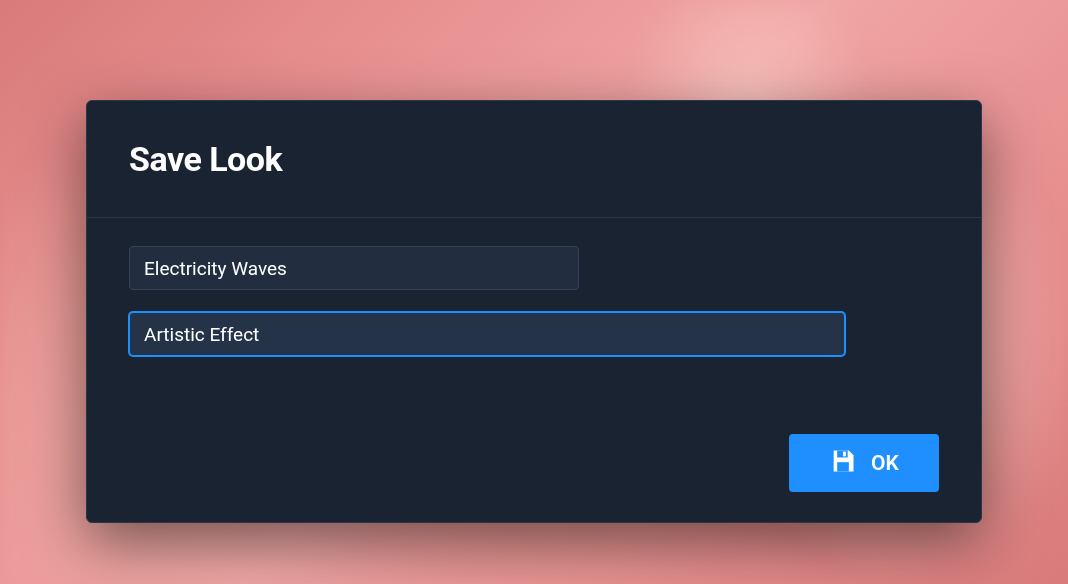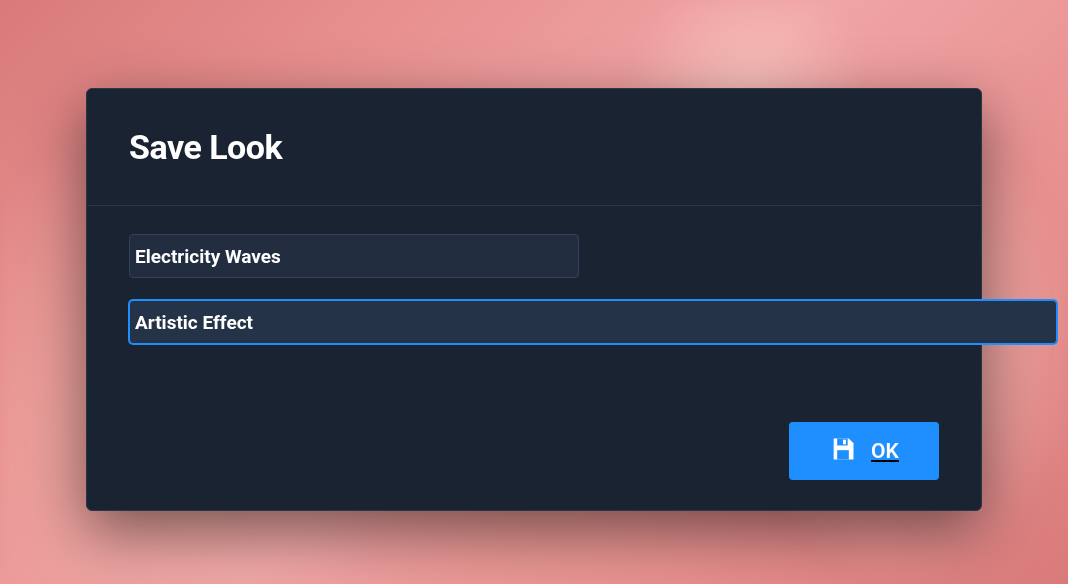--- a/index.html
+++ b/index.html
@@ -24,21 +24,21 @@
         radial-gradient(ellipse 400px 500px at 15% 70%, rgba(240,180,170,0.7) 0%, transparent 60%),
         radial-gradient(ellipse 300px 400px at 85% 60%, rgba(250,210,200,0.6) 0%, transparent 60%),
         radial-gradient(ellipse 350px 450px at 50% 90%, rgba(230,150,140,0.5) 0%, transparent 60%),
         radial-gradient(ellipse 250px 350px at 70% 20%, rgba(255,220,210,0.5) 0%, transparent 50%);
       filter: blur(8px);
     }
     
     .dialog {
       position: absolute;
       left: 86px;
-      top: 88px;
+      top: 100px;
       width: 896px;
       background: #1a2332;
       border: 1px solid #2a3749;
       border-radius: 6px;
       box-shadow: 0 20px 60px rgba(0,0,0,0.5);
     }
     
     .dialog-header {
       padding: 38px 42px 38px 42px;
       border-bottom: 1px solid #2a3749;
@@ -56,43 +56,42 @@
     }
     
     .input-field {
       width: 450px;
       height: 44px;
       background: #222e40;
       border: 1px solid #344258;
       border-radius: 4px;
       color: #ffffff;
       font-size: 19px;
-      font-weight: 700;
-      padding: 0 5px;
+      font-weight: 400;
+      padding: 0 14px;
       margin-bottom: 22px;
       outline: none;
       font-family: inherit;
     }
     
     .input-field.full-width {
-      width: 928px;
+      width: 716px;
     }
     
     .input-field.focused {
       border: 1px solid #1f8fff;
       background: #253349;
       box-shadow: 0 0 0 1px #1f8fff;
     }
     
     .dialog-footer {
       padding: 56px 42px 30px 42px;
       display: flex;
       justify-content: flex-end;
       gap: 34px;
-      text-decoration: underline;
     }
     
     .btn {
       display: inline-flex;
       align-items: center;
       justify-content: center;
       gap: 14px;
       height: 58px;
       padding: 0 28px;
       border: none;

